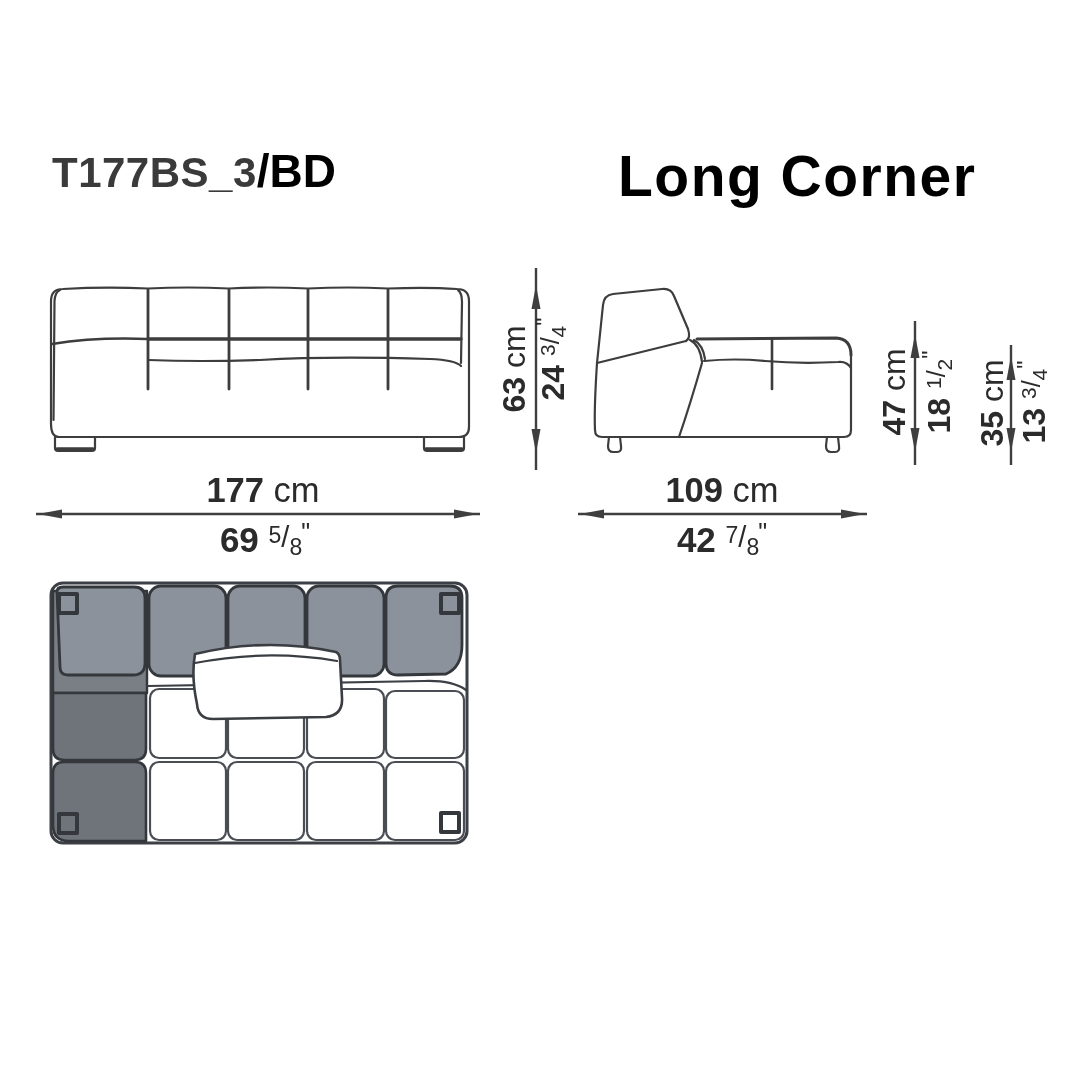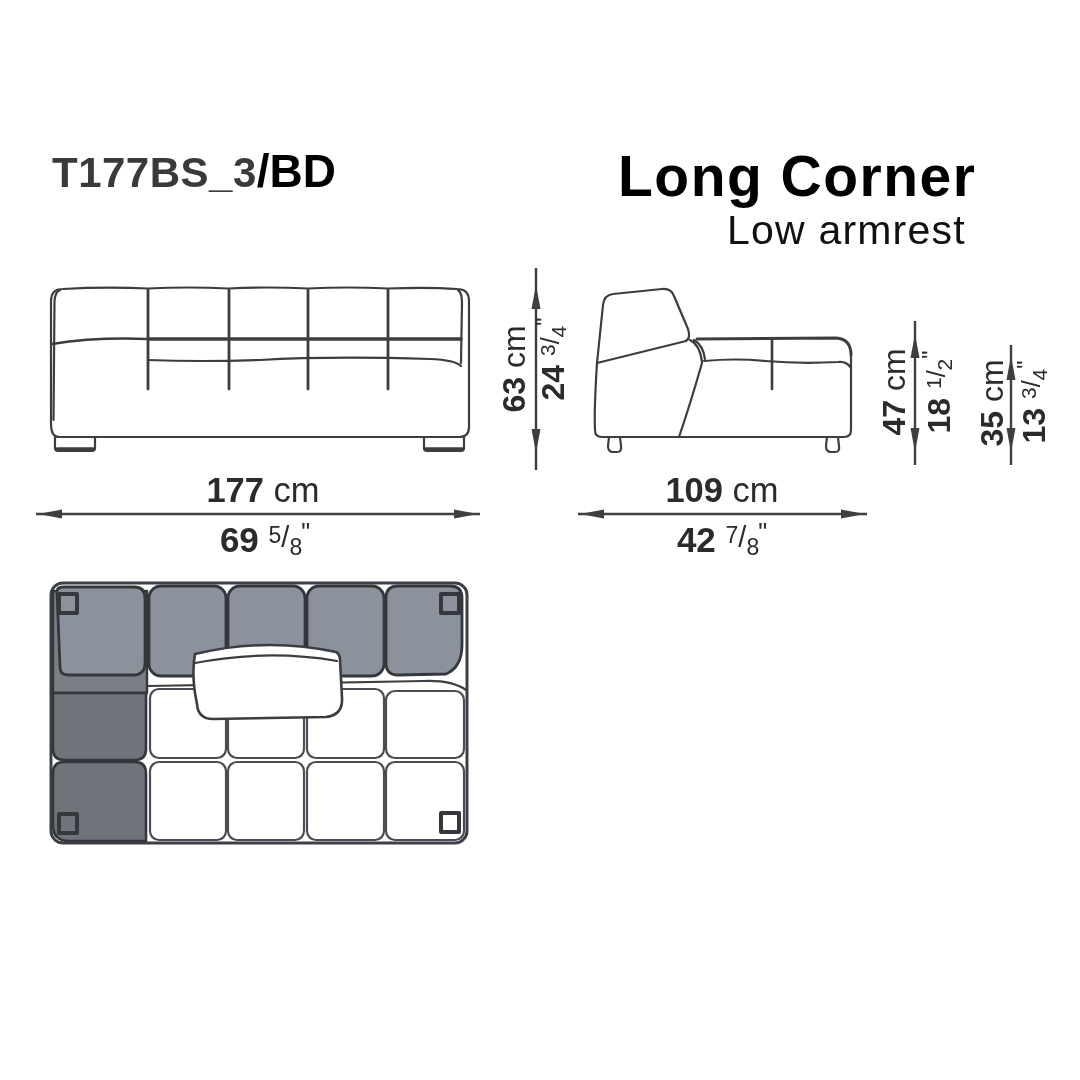--- a/index.html
+++ b/index.html
@@ -10,21 +10,20 @@
 </head>
 <body>
 <div id="page">
 
   <div class="abs" style="left:52px;top:144px;white-space:nowrap;">
     <span style="font-size:42px;font-weight:bold;color:#3a3a3a;letter-spacing:0.5px;">T177BS_3</span><span style="font-size:46px;font-weight:bold;color:#000;">/BD</span>
   </div>
 
   <div class="abs" style="left:618px;top:143px;width:356px;font-size:57px;font-weight:bold;color:#000;letter-spacing:1.5px;white-space:nowrap;">Long Corner</div>
 
-  <div class="abs" style="left:727px;top:207px;width:236px;text-align:center;font-size:41px;color:#111;letter-spacing:1.2px;white-space:nowrap;">Low armrest</div>
 
   <svg class="abs" style="left:0;top:0;" width="1080" height="1080" viewBox="0 0 1080 1080">
     <g fill="none" stroke="#3d3d3d" stroke-width="2.2" stroke-linecap="round" stroke-linejoin="round">
 
       <path d="M 51,424 L 51,301 Q 51,289 63,289 Q 105,286.5 148,288.5 Q 188,286.5 229,288.5 Q 268,286.5 308,288.5 Q 348,286.5 388,288.5 Q 428,287 457,289 Q 469,289 469,301 L 469,427 Q 469,437 459,437 L 59,437 Q 51,437 51,424 Z"></path>
 
       <path d="M 60,290 Q 55,292 54.5,301 L 53.5,420"></path>
 
       <path d="M 458,290 Q 462,293 462,302 L 461,363"></path>
 

